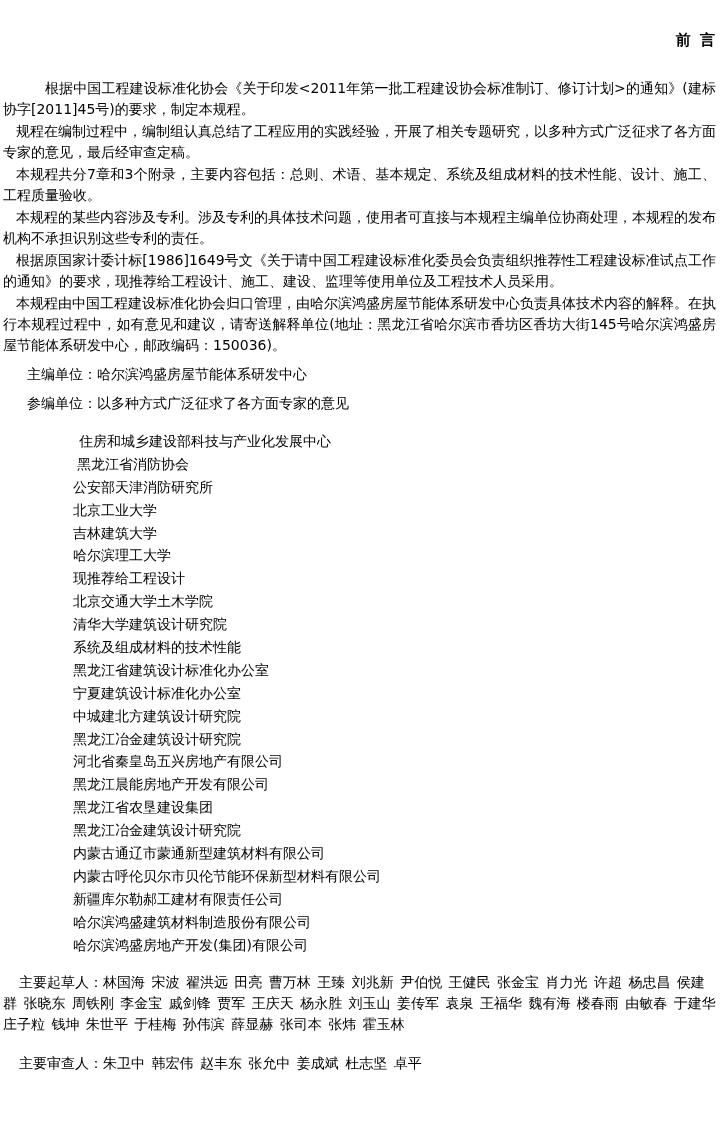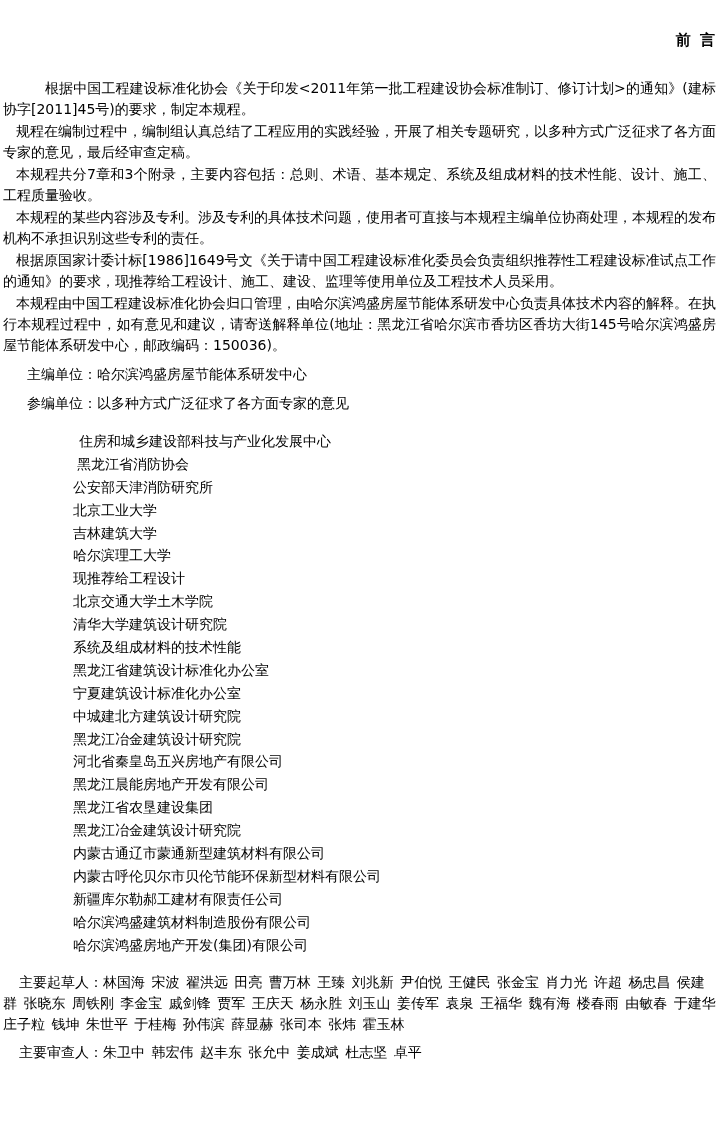--- a/index.html
+++ b/index.html
@@ -46,21 +46,21 @@
   }
   .org-item:first-child { padding-left: 60px; }
   .org-item:nth-child(2) { padding-left: 58px; }
   .people-para {
     margin: 0;
     line-height: 21px;
     text-indent: 16px;
     word-spacing: 2px;
   }
   .people-para.drafters { margin-top: 8px; }
-  .people-para.reviewers { margin-top: 7px; }
+  .people-para.reviewers { margin-top: 18px; }
 </style>
 </head>
 <body>
 
 <div class="page">
 
   <h1 class="doc-title">前 言</h1>
 
   <div class="paragraphs">
       <p class="body-para">根据中国工程建设标准化协会《关于印发&lt;2011年第一批工程建设协会标准制订、修订计划&gt;的通知》(建标协字[2011]45号)的要求，制定本规程。</p>

